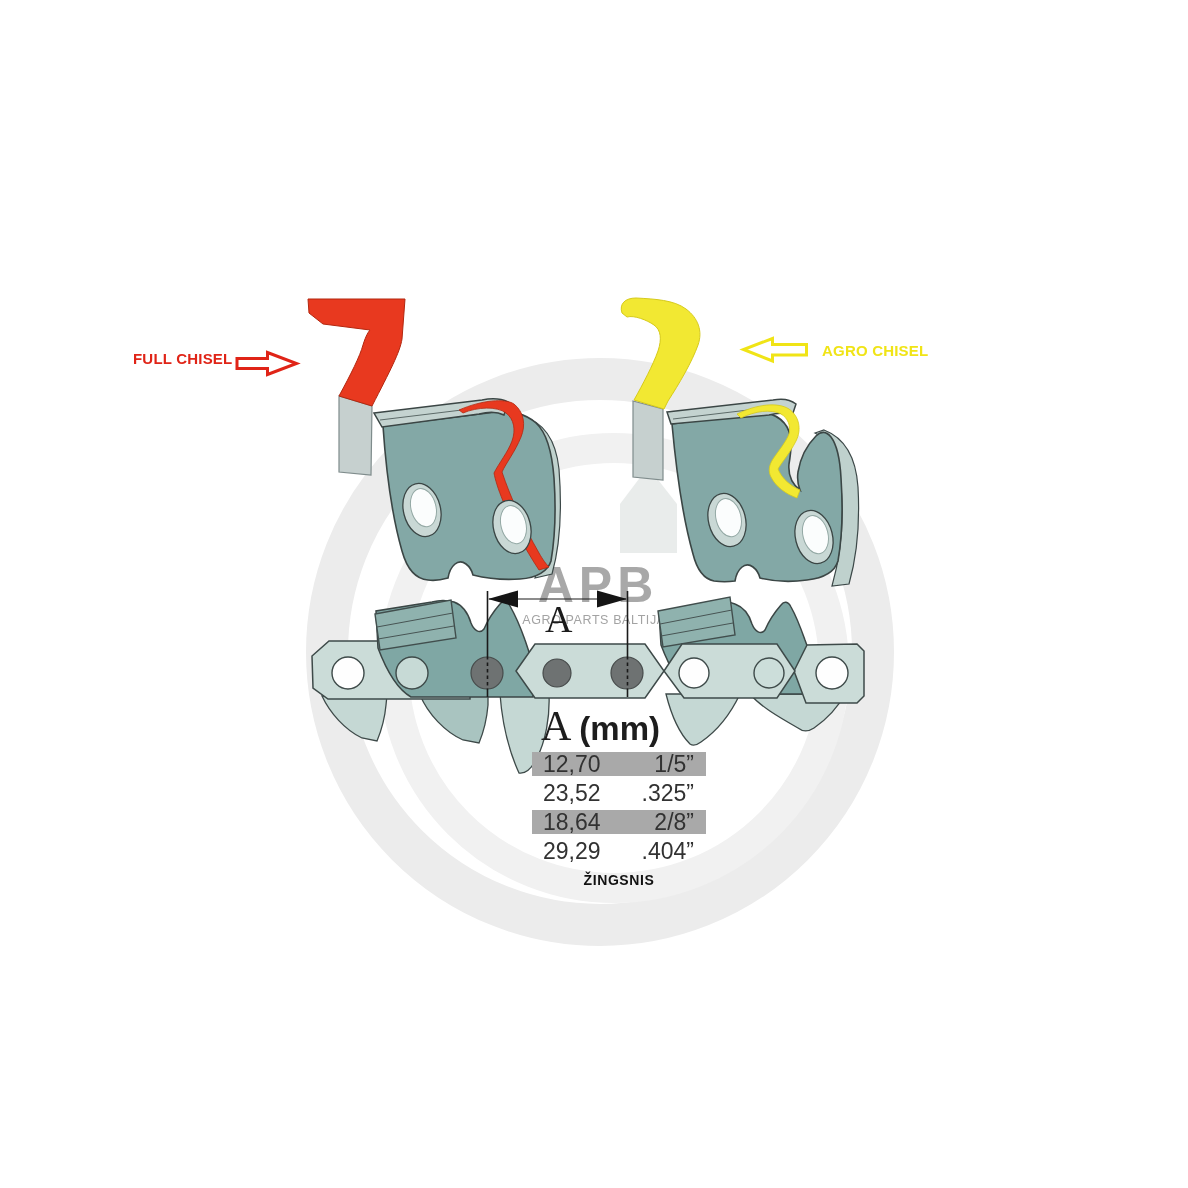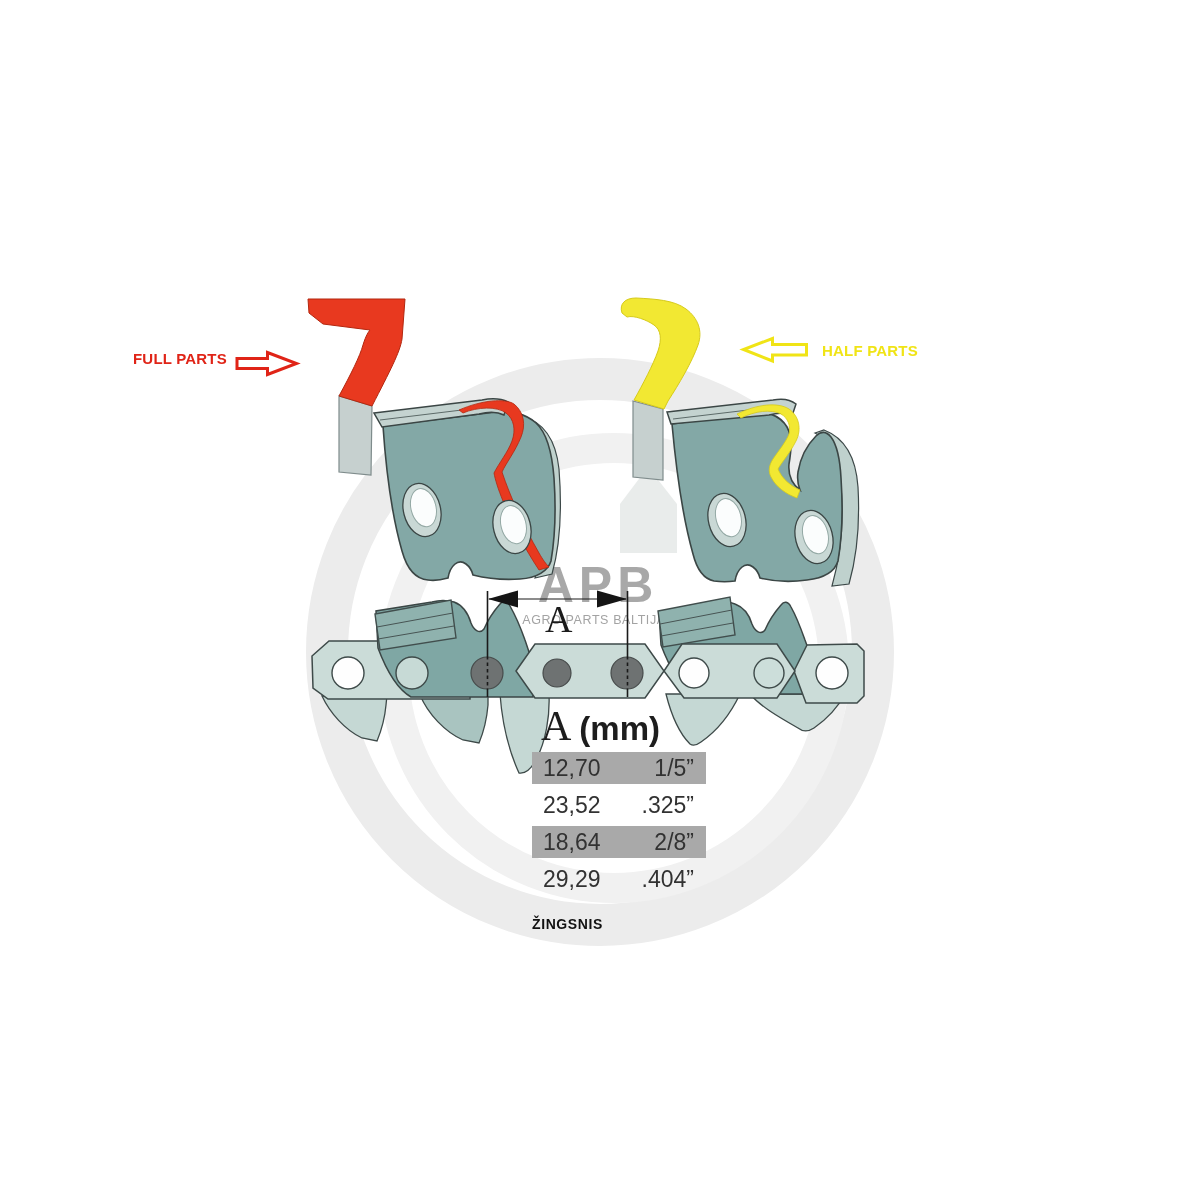--- a/index.html
+++ b/index.html
@@ -16,26 +16,26 @@
   .full-label{left:133px;top:351px;color:#e02417;}
   .half-label{left:822px;top:343px;color:#f0e416;}
   .dim-a{left:545px;top:600px;font-family:"Liberation Serif",serif;font-size:38px;line-height:1;color:#1b1b1b;}
   .pitch-table{left:532px;top:705px;width:174px;}
   .pt-header{display:flex;align-items:baseline;color:#1d1d1d;margin-left:9px;}
   .pt-header .sym{font-family:"Liberation Serif",serif;font-size:42px;line-height:1;}
   .pt-header .unit{font-size:33px;font-weight:bold;margin-left:8px;}
   .pt-rows{margin-top:4px;}
   .pt-row{
     display:flex;justify-content:space-between;align-items:center;
-    height:32px;margin-bottom:5px;
+    height:24px;margin-bottom:5px;
     padding:0 12px 0 11px;
     font-size:23px;color:#323232;
   }
   .pt-row.hl{background:#a9a9a9;}
-  .pt-footer{margin-top:21px;font-size:14px;font-weight:bold;letter-spacing:0.6px;color:#111111;}
+  .pt-footer{margin-top:9px;text-align:center;font-size:14px;font-weight:bold;letter-spacing:0.6px;color:#111111;}
 </style>
 </head>
 <body>
 
 <div id="canvas">
 
 <svg id="art" width="1188" height="1188" viewBox="0 0 1188 1188">
 
   <g>
     <circle cx="600" cy="652" r="273" fill="none" stroke="#ececec" stroke-width="42"></circle>
@@ -129,22 +129,22 @@
     <line x1="627.5" y1="691" x2="627.5" y2="697" stroke-width="1.6"></line>
     <line x1="489" y1="599" x2="626" y2="599" stroke-width="1.2"></line>
     <path d="M488,599 L518,590.5 L518,607.5 Z" fill="#151515" stroke="none"></path>
     <path d="M627,599 L597,590.5 L597,607.5 Z" fill="#151515" stroke="none"></path>
   </g>
 
   <path d="M237,358.5 L267.5,358.5 L267.5,352.5 L296.5,363.5 L267.5,374.5 L267.5,368.5 L237,368.5 Z" fill="#ffffff" stroke="#e02417" stroke-width="3" stroke-linejoin="miter"></path>
   <path d="M806.5,344.5 L772.5,344.5 L772.5,338.5 L743.5,349.5 L772.5,361 L772.5,355 L806.5,355 Z" fill="#ffffff" stroke="#f0e416" stroke-width="3" stroke-linejoin="miter"></path>
 </svg>
 
-<div class="overlay chisel-label full-label">FULL PARTS</div>
-<div class="overlay chisel-label half-label">HALF PARTS</div>
+<div class="overlay chisel-label full-label">FULL CHISEL</div>
+<div class="overlay chisel-label half-label">AGRO CHISEL</div>
 
 <div class="overlay dim-a">A</div>
 
 <div class="overlay pitch-table">
   <div class="pt-header">
     <span class="sym">A</span>
     <span class="unit">(mm)</span>
   </div>
   <div class="pt-rows">
     <div class="pt-row hl">

